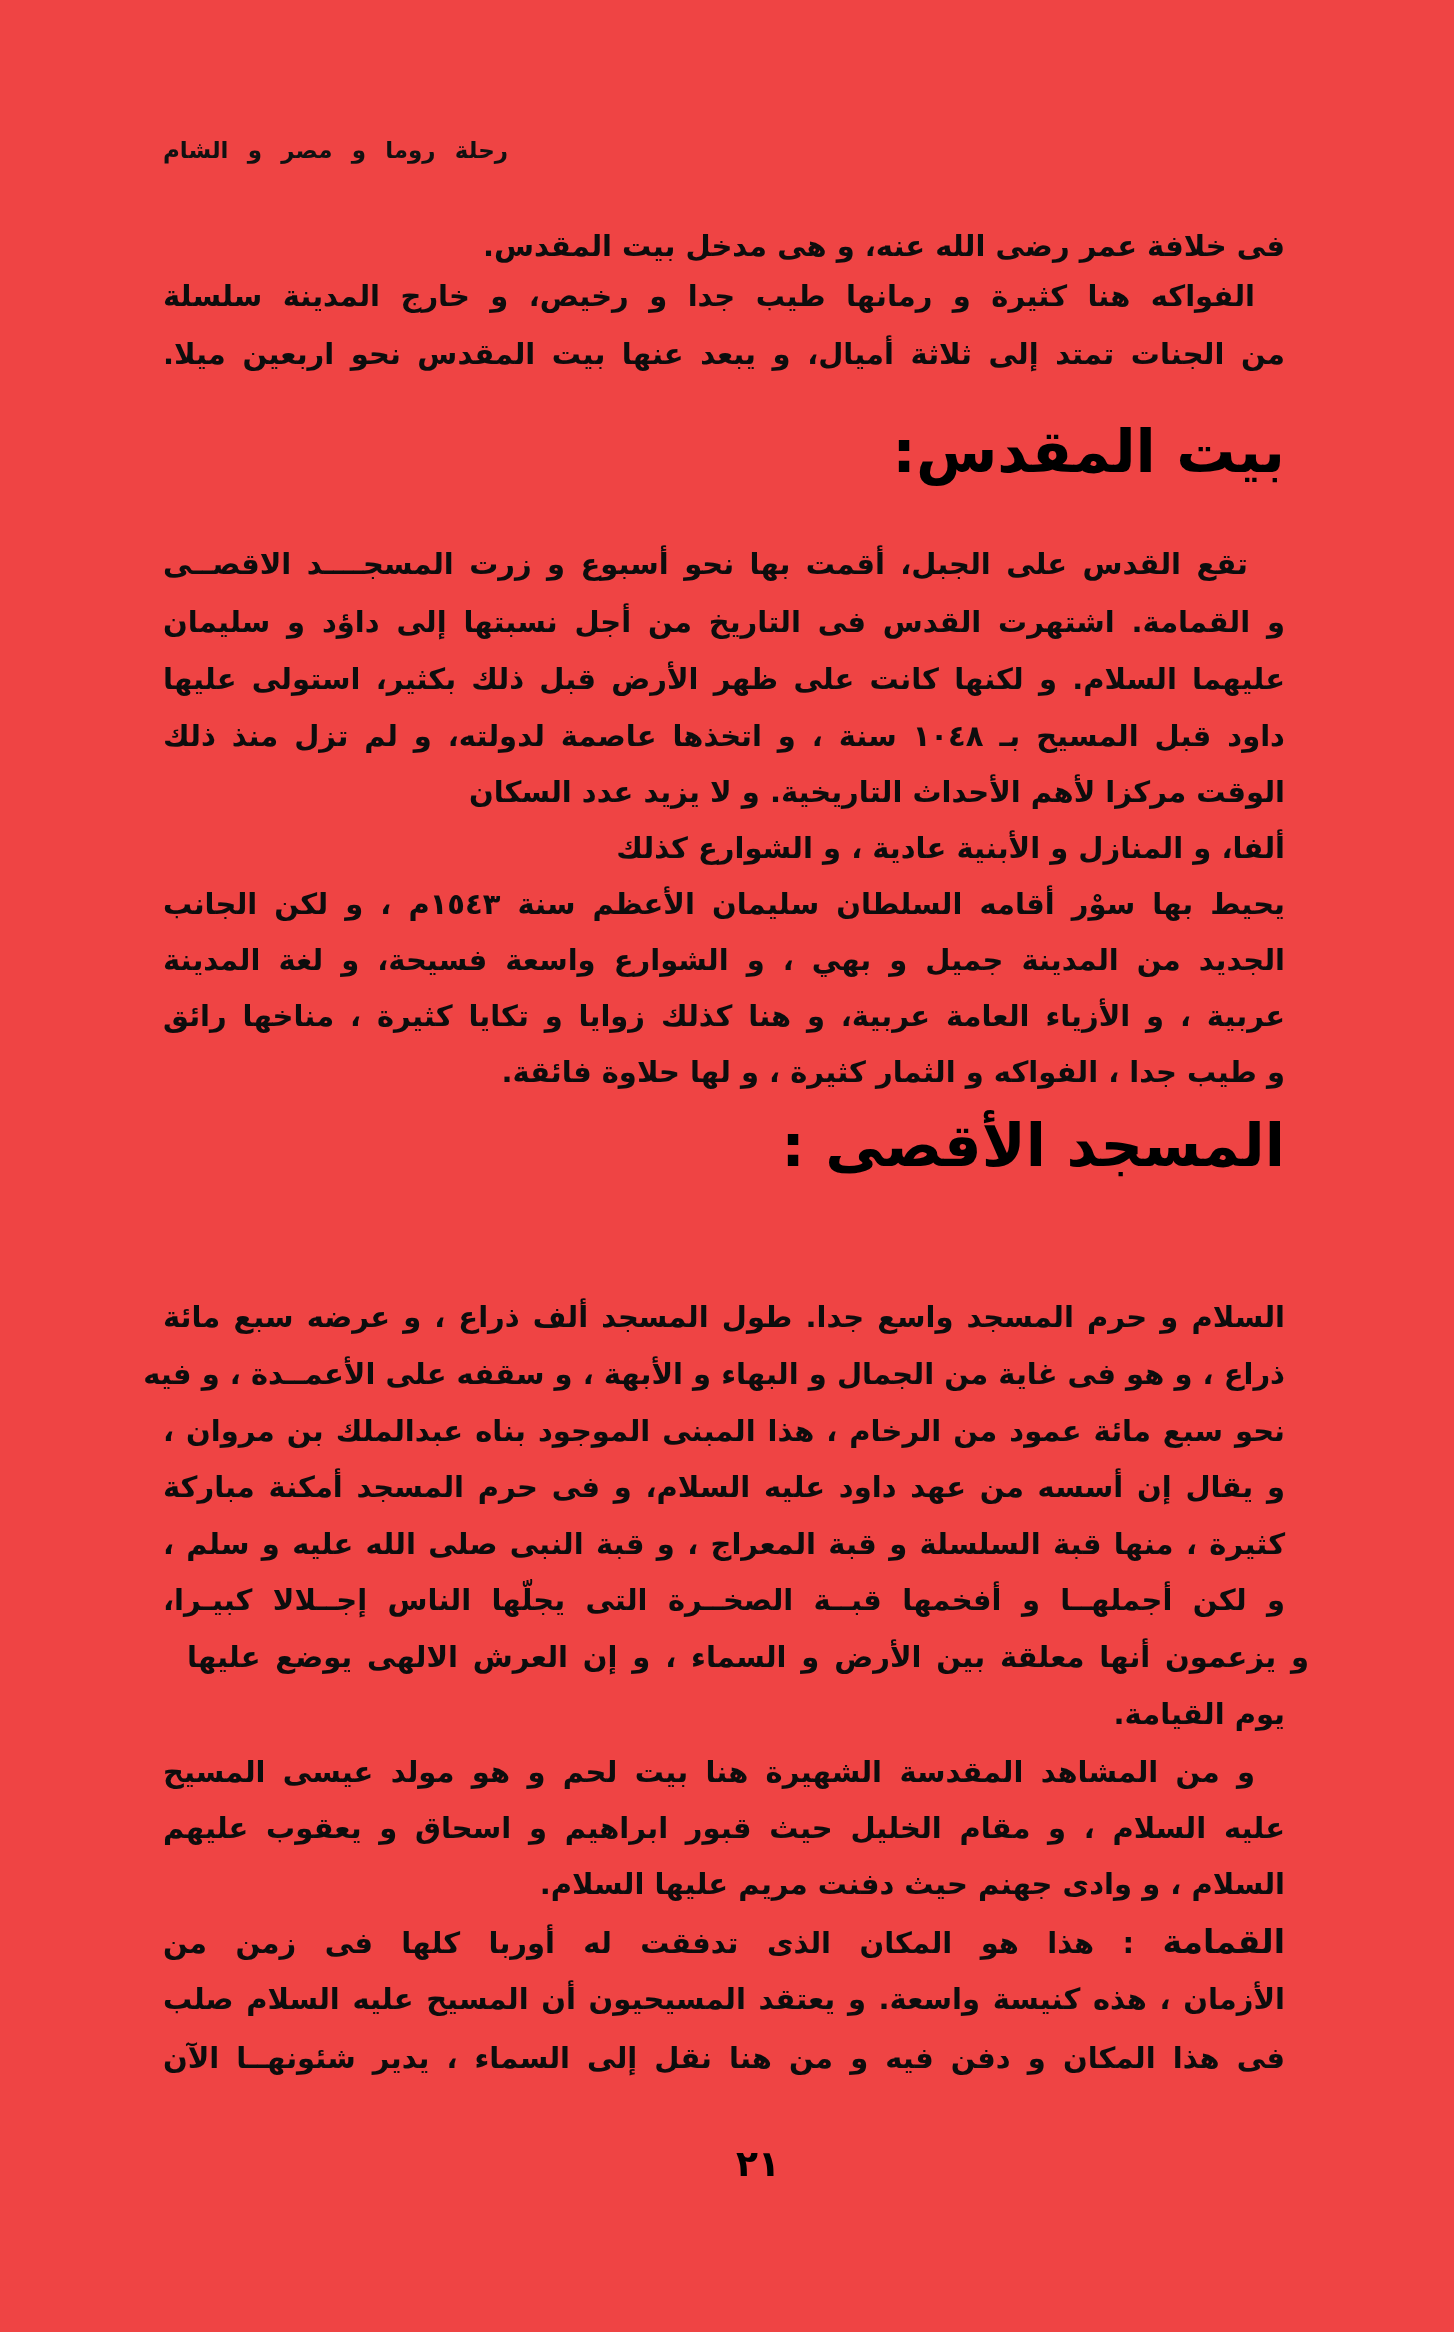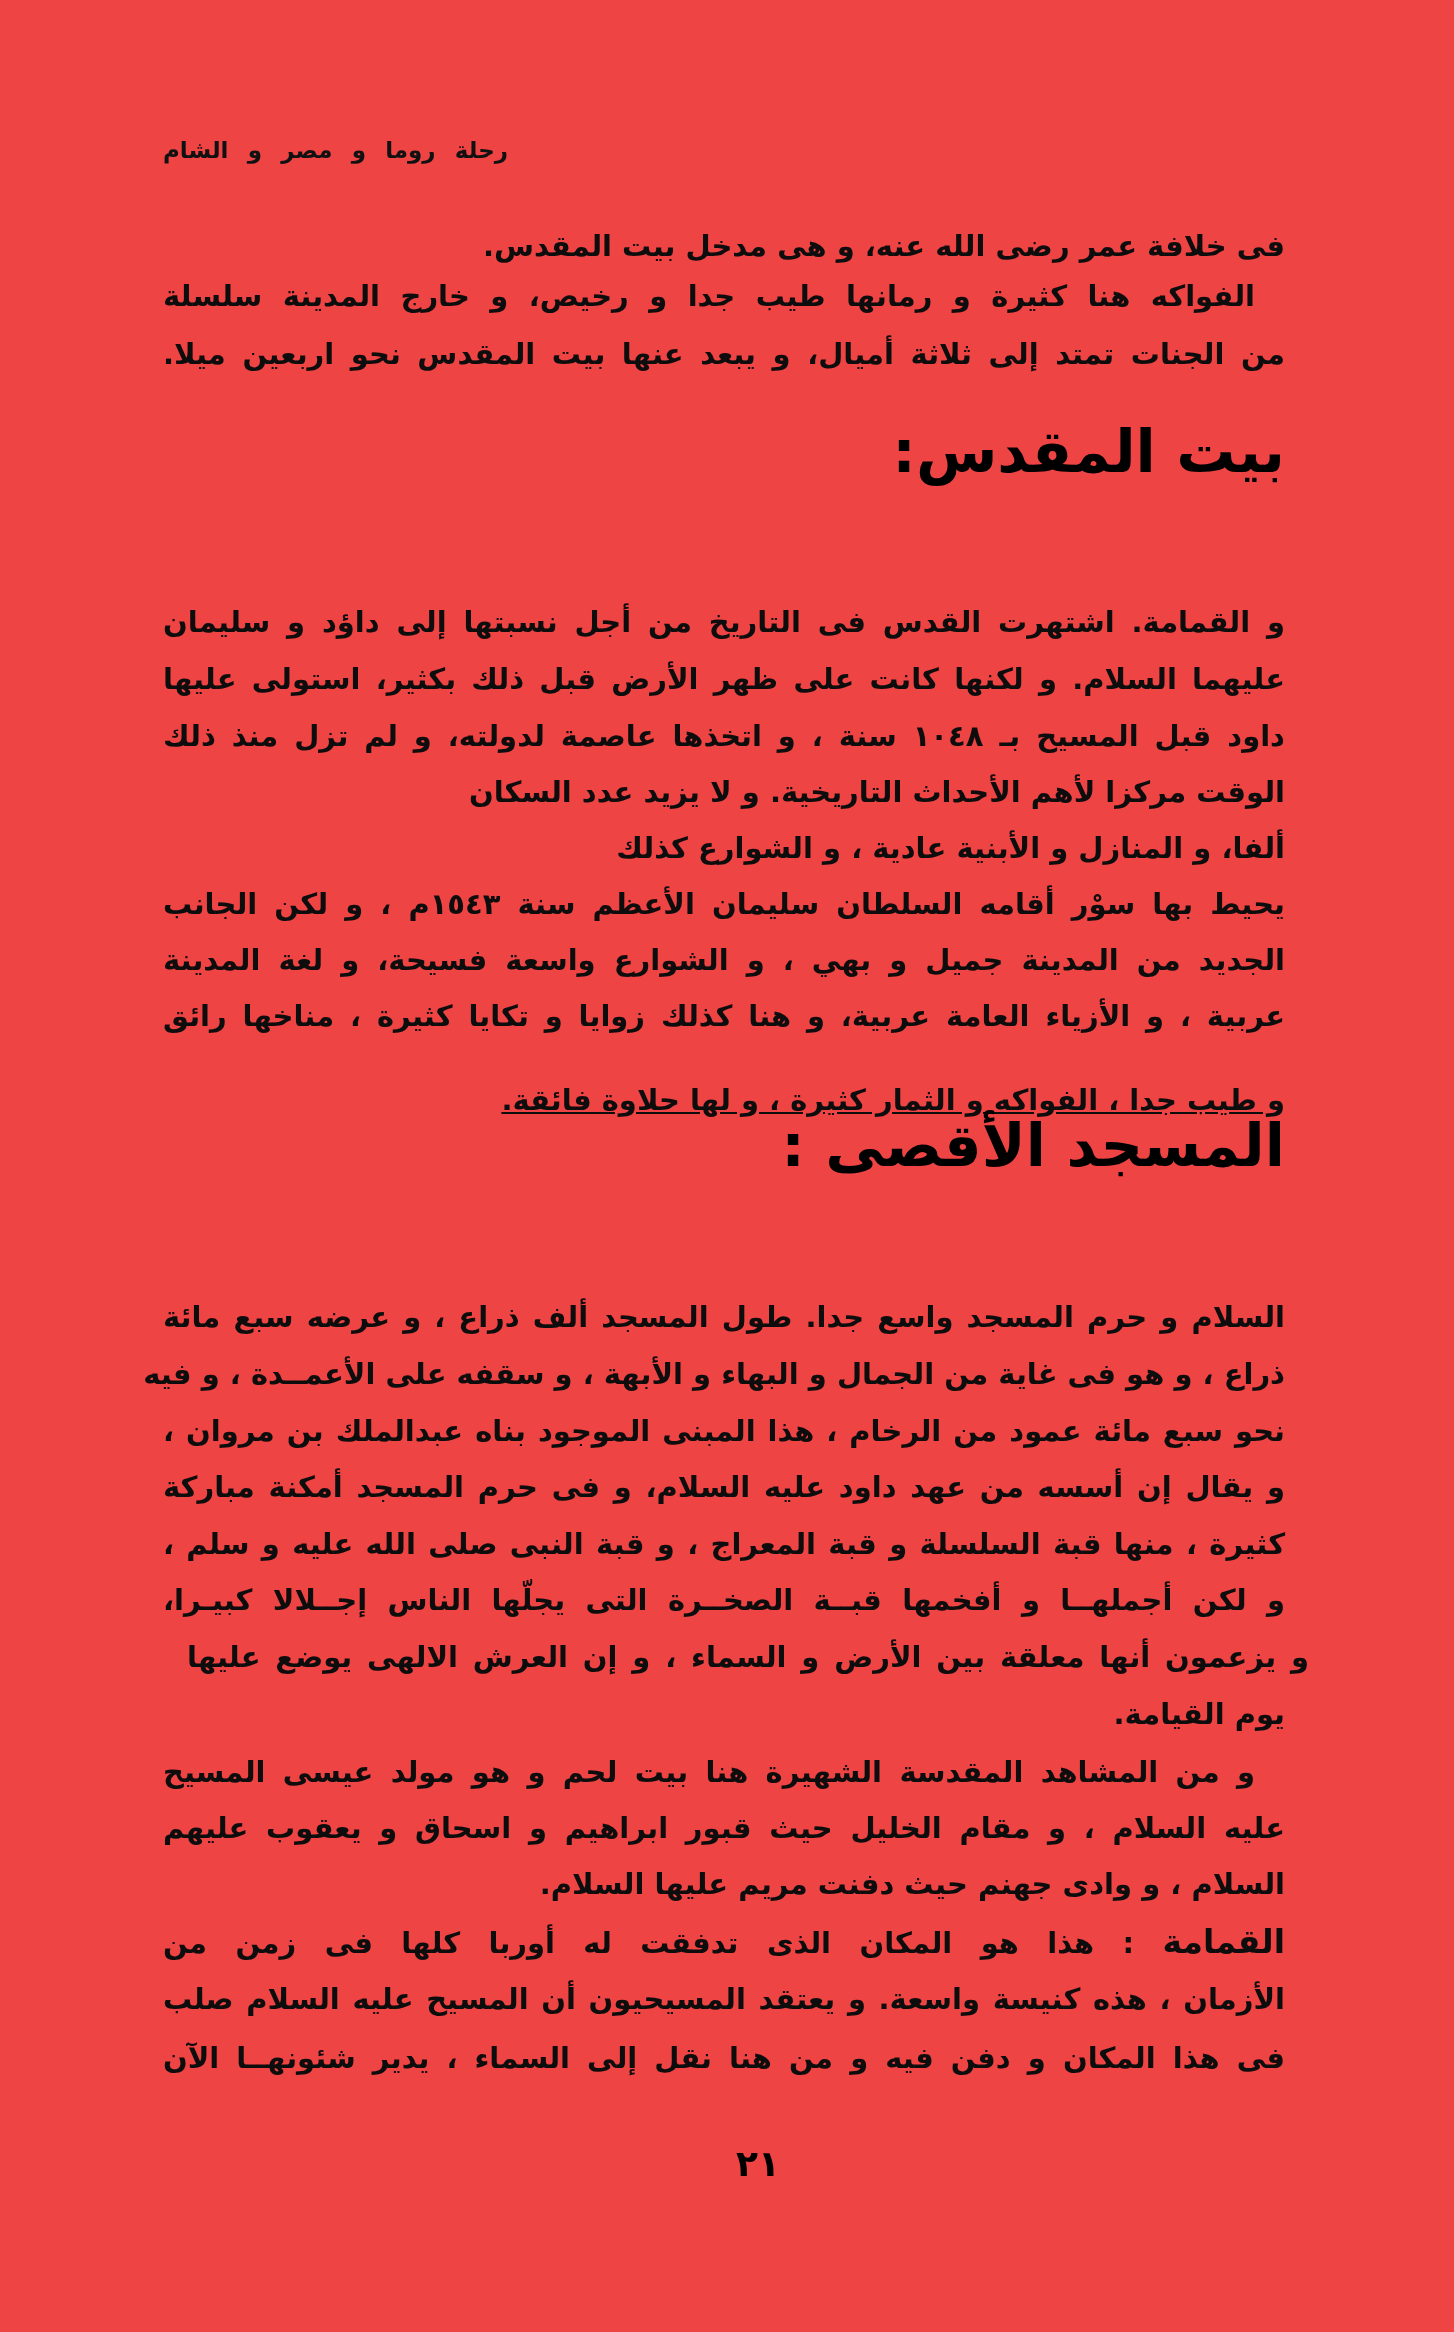--- a/index.html
+++ b/index.html
@@ -66,29 +66,30 @@
 <div class="page">
 
   <div class="running-head">رحلة روما و مصر و الشام</div>
 
   <div class="line short" style="top:226px;">فى خلافة عمر رضى الله عنه، و هى مدخل بيت المقدس.</div>
   <div class="line" style="top:276px; width:1092px;">الفواكه هنا كثيرة و رمانها طيب جدا و رخيص، و خارج المدينة سلسلة</div>
   <div class="line" style="top:334px;">من الجنات تمتد إلى ثلاثة أميال، و يبعد عنها بيت المقدس نحو اربعين ميلا.</div>
 
   <div class="heading" style="left:1000px; top:424px; width:285px;">بيت المقدس:</div>
 
+  <div class="line" style="top:544px; width:1085px;">تقع القدس على الجبل، أقمت بها نحو أسبوع و زرت المسجــــد الاقصــى</div>
   <div class="line" style="top:602px;">و القمامة. اشتهرت القدس فى التاريخ من أجل نسبتها إلى داؤد و سليمان</div>
   <div class="line" style="top:659px;">عليهما السلام. و لكنها كانت على ظهر الأرض قبل ذلك بكثير، استولى عليها</div>
   <div class="line" style="top:716px;">داود قبل المسيح بـ ١٠٤٨ سنة ، و اتخذها عاصمة لدولته، و لم تزل منذ ذلك</div>
   <div class="line short" style="top:772px;">الوقت مركزا لأهم الأحداث التاريخية. و لا يزيد عدد السكان</div>
   <div class="line short" style="top:828px;">ألفا، و المنازل و الأبنية عادية ، و الشوارع كذلك</div>
   <div class="line" style="top:884px;">يحيط بها سوْر أقامه السلطان سليمان الأعظم سنة ١٥٤٣م ، و لكن الجانب</div>
   <div class="line" style="top:940px;">الجديد من المدينة جميل و بهي ، و الشوارع واسعة فسيحة، و لغة المدينة</div>
   <div class="line" style="top:996px;">عربية ، و الأزياء العامة عربية، و هنا كذلك زوايا و تكايا كثيرة ، مناخها رائق</div>
-  <div class="line short" style="top:1080px;text-decoration:underline;">و طيب جدا ، الفواكه و الثمار كثيرة ، و لها حلاوة فائقة.</div>
+  <div class="line short" style="top:1052px;">و طيب جدا ، الفواكه و الثمار كثيرة ، و لها حلاوة فائقة.</div>
 
   <div class="heading" style="left:960px; top:1118px; width:325px;">المسجد الأقصى :</div>
 
   <div class="line" style="top:1297px;">السلام و حرم المسجد واسع جدا. طول المسجد  ألف ذراع ، و عرضه سبع مائة</div>
   <div class="line" style="top:1354px;">ذراع ، و هو فى غاية من الجمال و البهاء و الأبهة ، و سقفه على الأعمــدة ، و فيه</div>
   <div class="line" style="top:1411px;">نحو سبع مائة عمود من الرخام ، هذا المبنى الموجود بناه عبدالملك بن مروان ،</div>
   <div class="line" style="top:1467px;">و يقال إن أسسه من عهد داود عليه السلام، و فى حرم المسجد أمكنة مباركة</div>
   <div class="line" style="top:1524px;">كثيرة ، منها قبة السلسلة و قبة المعراج ، و قبة النبى صلى الله عليه و سلم ،</div>
   <div class="line" style="top:1580px;">و لكن أجملهــا و أفخمها قبــة الصخــرة التى يجلّها الناس إجــلالا كبيـرا،</div>
   <div class="line" style="top:1637px;margin-left:24px;">و يزعمون أنها معلقة بين الأرض و السماء ، و إن العرش الالهى يوضع عليها</div>

